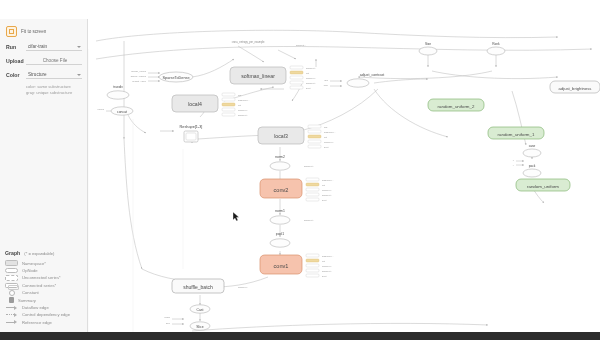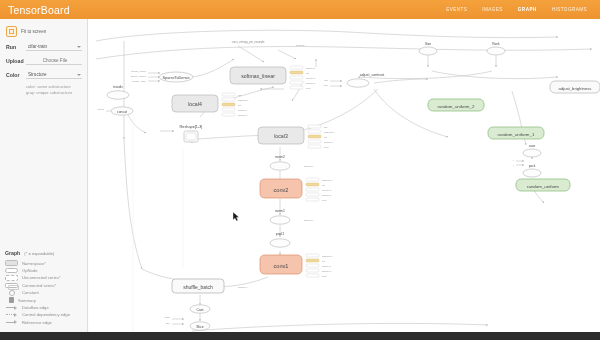--- a/index.html
+++ b/index.html
@@ -112,29 +112,20 @@
 
   .nd-label { font-family:"Liberation Sans", sans-serif; fill:#4a4a4a; }
   .tiny { font-size:2.6px; fill:#8c8c8c; }
   .tiny2 { font-size:2.3px; fill:#9a9a9a; }
 </style>
 </head>
 <body>
 
 <div id="app">
 
-  <div id="header">
-    <div id="brand">TensorBoard</div>
-    <div id="nav">
-      <div class="nav-tab">EVENTS</div>
-      <div class="nav-tab">IMAGES</div>
-      <div class="nav-tab active">GRAPH</div>
-      <div class="nav-tab">HISTOGRAMS</div>
-    </div>
-  </div>
 
   <div id="sidebar">
 
     <div class="fit-row">
       <div class="fit-icon"></div>
       <div class="fit-label">Fit to screen</div>
     </div>
 
     <div class="ctrl-row">
       <div class="ctrl-label">Run</div>

